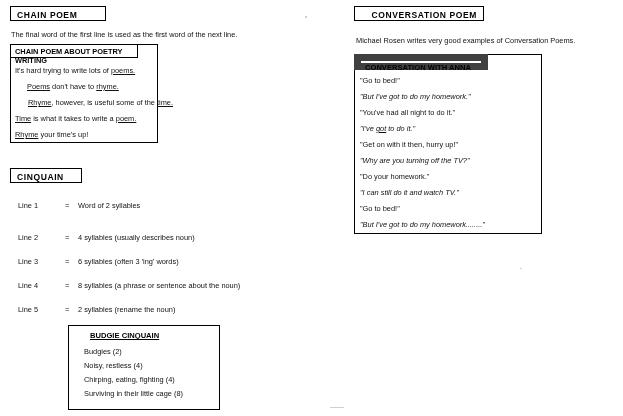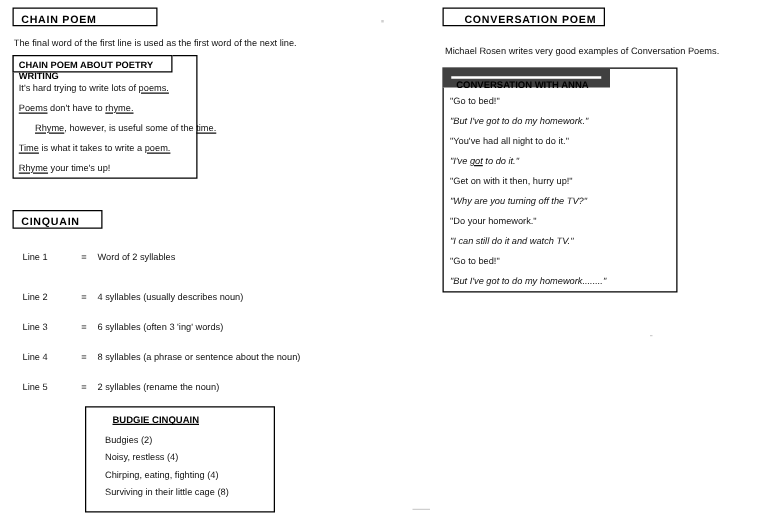--- a/index.html
+++ b/index.html
@@ -43,37 +43,37 @@
     white-space: nowrap;
   }
   .u {
     text-decoration: underline;
   }
   .italic {
     font-style: italic;
   }
 
   
-  #chain-heading { left: 10px; top: 6px; width: 116px; height: 15px; }
+  #chain-heading { left: 10px; top: 6px; width: 96px; height: 15px; }
   #chain-subtitle { left: 11px; top: 30px; font-size: 7.4px; }
 
   #chain-poem-box { left: 10px; top: 44px; width: 148px; height: 99px; }
   #chain-poem-title {
     position: absolute;
     left: 10px; top: 44px; width: 128px; height: 14px;
     border: 1px solid #000;
     box-sizing: border-box;
     font-size: 7.4px;
     font-weight: bold;
     padding: 2px 0 0 4px;
     background: #fff;
   }
   .chain-line { left: 15px; font-size: 7.4px; }
   #chain-l1 { top: 66px; }
-  #chain-l2 { top: 82px; }
+  #chain-l2 { top: 82px; margin-left: 12px; }
   #chain-l3 { top: 98px; padding-left: 13px; }
   #chain-l4 { top: 114px; }
   #chain-l5 { top: 130px; }
 
   
   #cinquain-heading { left: 10px; top: 168px; width: 72px; height: 15px; }
 
   .cq-label { left: 18px; font-size: 7.4px; }
   .cq-eq { left: 65px; font-size: 7.4px; }
   .cq-val { left: 78px; font-size: 7.4px; }

